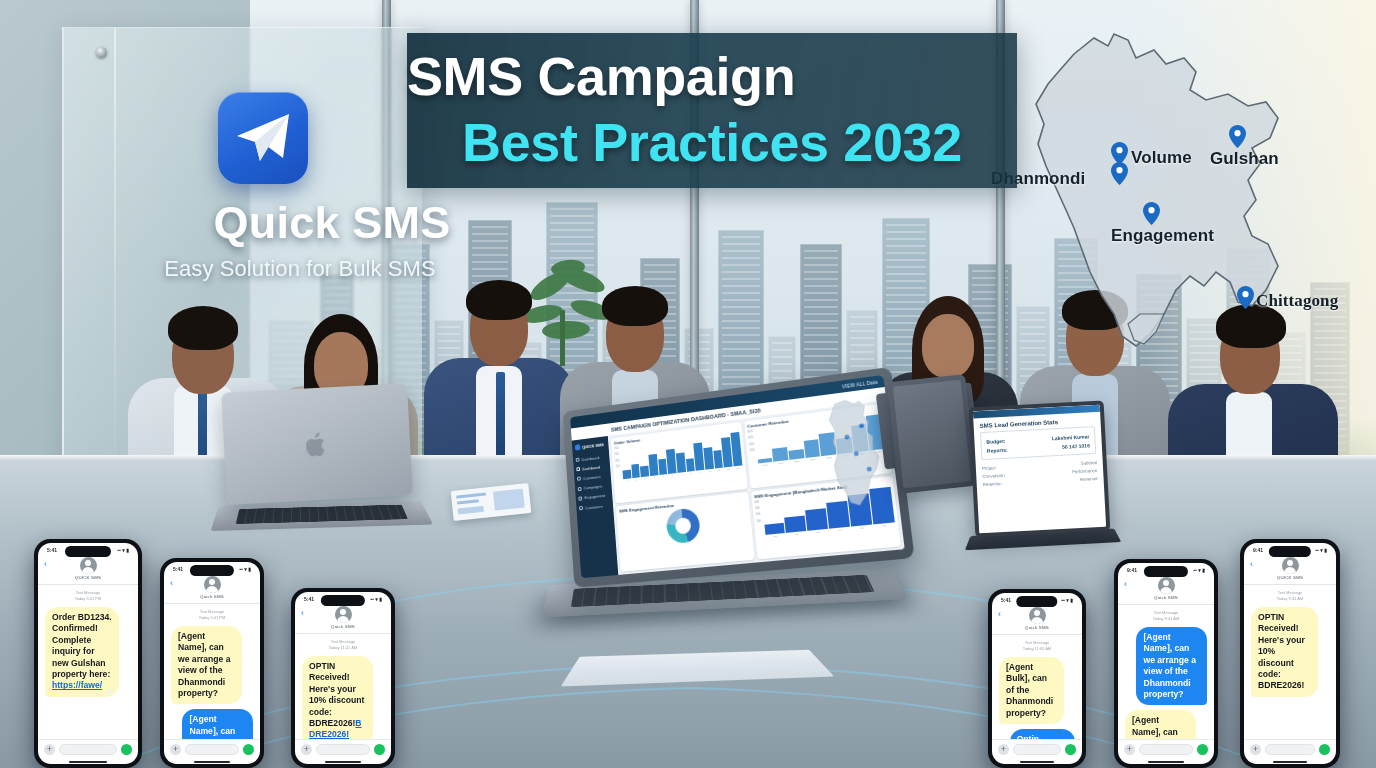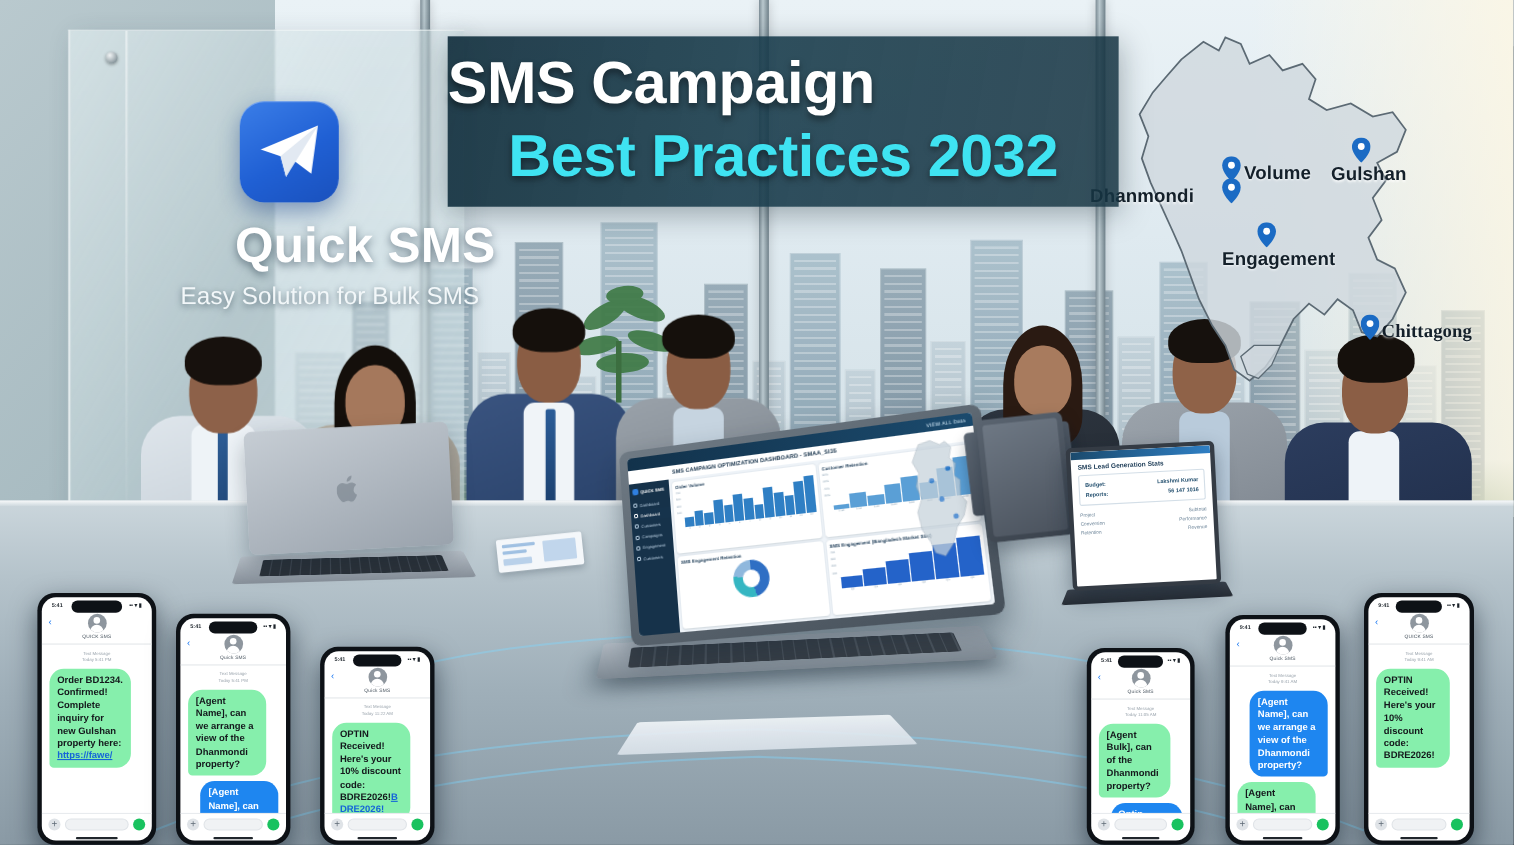--- a/index.html
+++ b/index.html
@@ -203,21 +203,21 @@
     position:relative;overflow:hidden;}
   .avatar:before{content:"";position:absolute;left:50%;top:3px;transform:translateX(-50%);
     width:6px;height:6px;border-radius:50%;background:#fff;}
   .avatar:after{content:"";position:absolute;left:50%;top:10px;transform:translateX(-50%);
     width:12px;height:9px;border-radius:7px 7px 0 0;background:#fff;}
   .ph-name{font-size:4.4px;color:#46525d;letter-spacing:.2px;}
   .ph-meta{text-align:center;font-size:4px;color:#9aa4ad;line-height:6px;padding:5px 0 3px;}
   .ph-thread{flex:1;padding:2px 7px;display:flex;flex-direction:column;gap:5px;overflow:hidden;}
   .bub{max-width:86%;padding:5px 7px;border-radius:13px;font-size:8.6px;line-height:11.4px;
     font-weight:600;word-break:break-word;}
-  .bub.them{align-self:flex-start;background:#86efac;color:#14181c;border-bottom-left-radius:4px;}
+  .bub.them{align-self:flex-start;background:#fef9c3;color:#14181c;border-bottom-left-radius:4px;}
   .bub.me{align-self:flex-end;background:#1e86f0;color:#fff;border-bottom-right-radius:4px;}
   .bub a{color:#1565d8;text-decoration:underline;}
   .ph-input{display:flex;align-items:center;gap:4px;padding:4px 6px 5px;
     border-top:.6px solid #e8ebee;}
   .plus{width:11px;height:11px;border-radius:50%;background:#dfe3e7;color:#5e6a75;
     font-size:9px;line-height:10px;text-align:center;flex:0 0 auto;}
   .fieldbar{flex:1;height:11px;border-radius:7px;background:#f0f2f4;border:.6px solid #e0e4e8;}
   .send{width:11px;height:11px;border-radius:50%;background:#19c25f;flex:0 0 auto;}
   .home-ind{height:4px;display:flex;align-items:center;justify-content:center;}
   .home-ind i{display:block;width:38%;height:2px;border-radius:2px;background:#20262c;}

